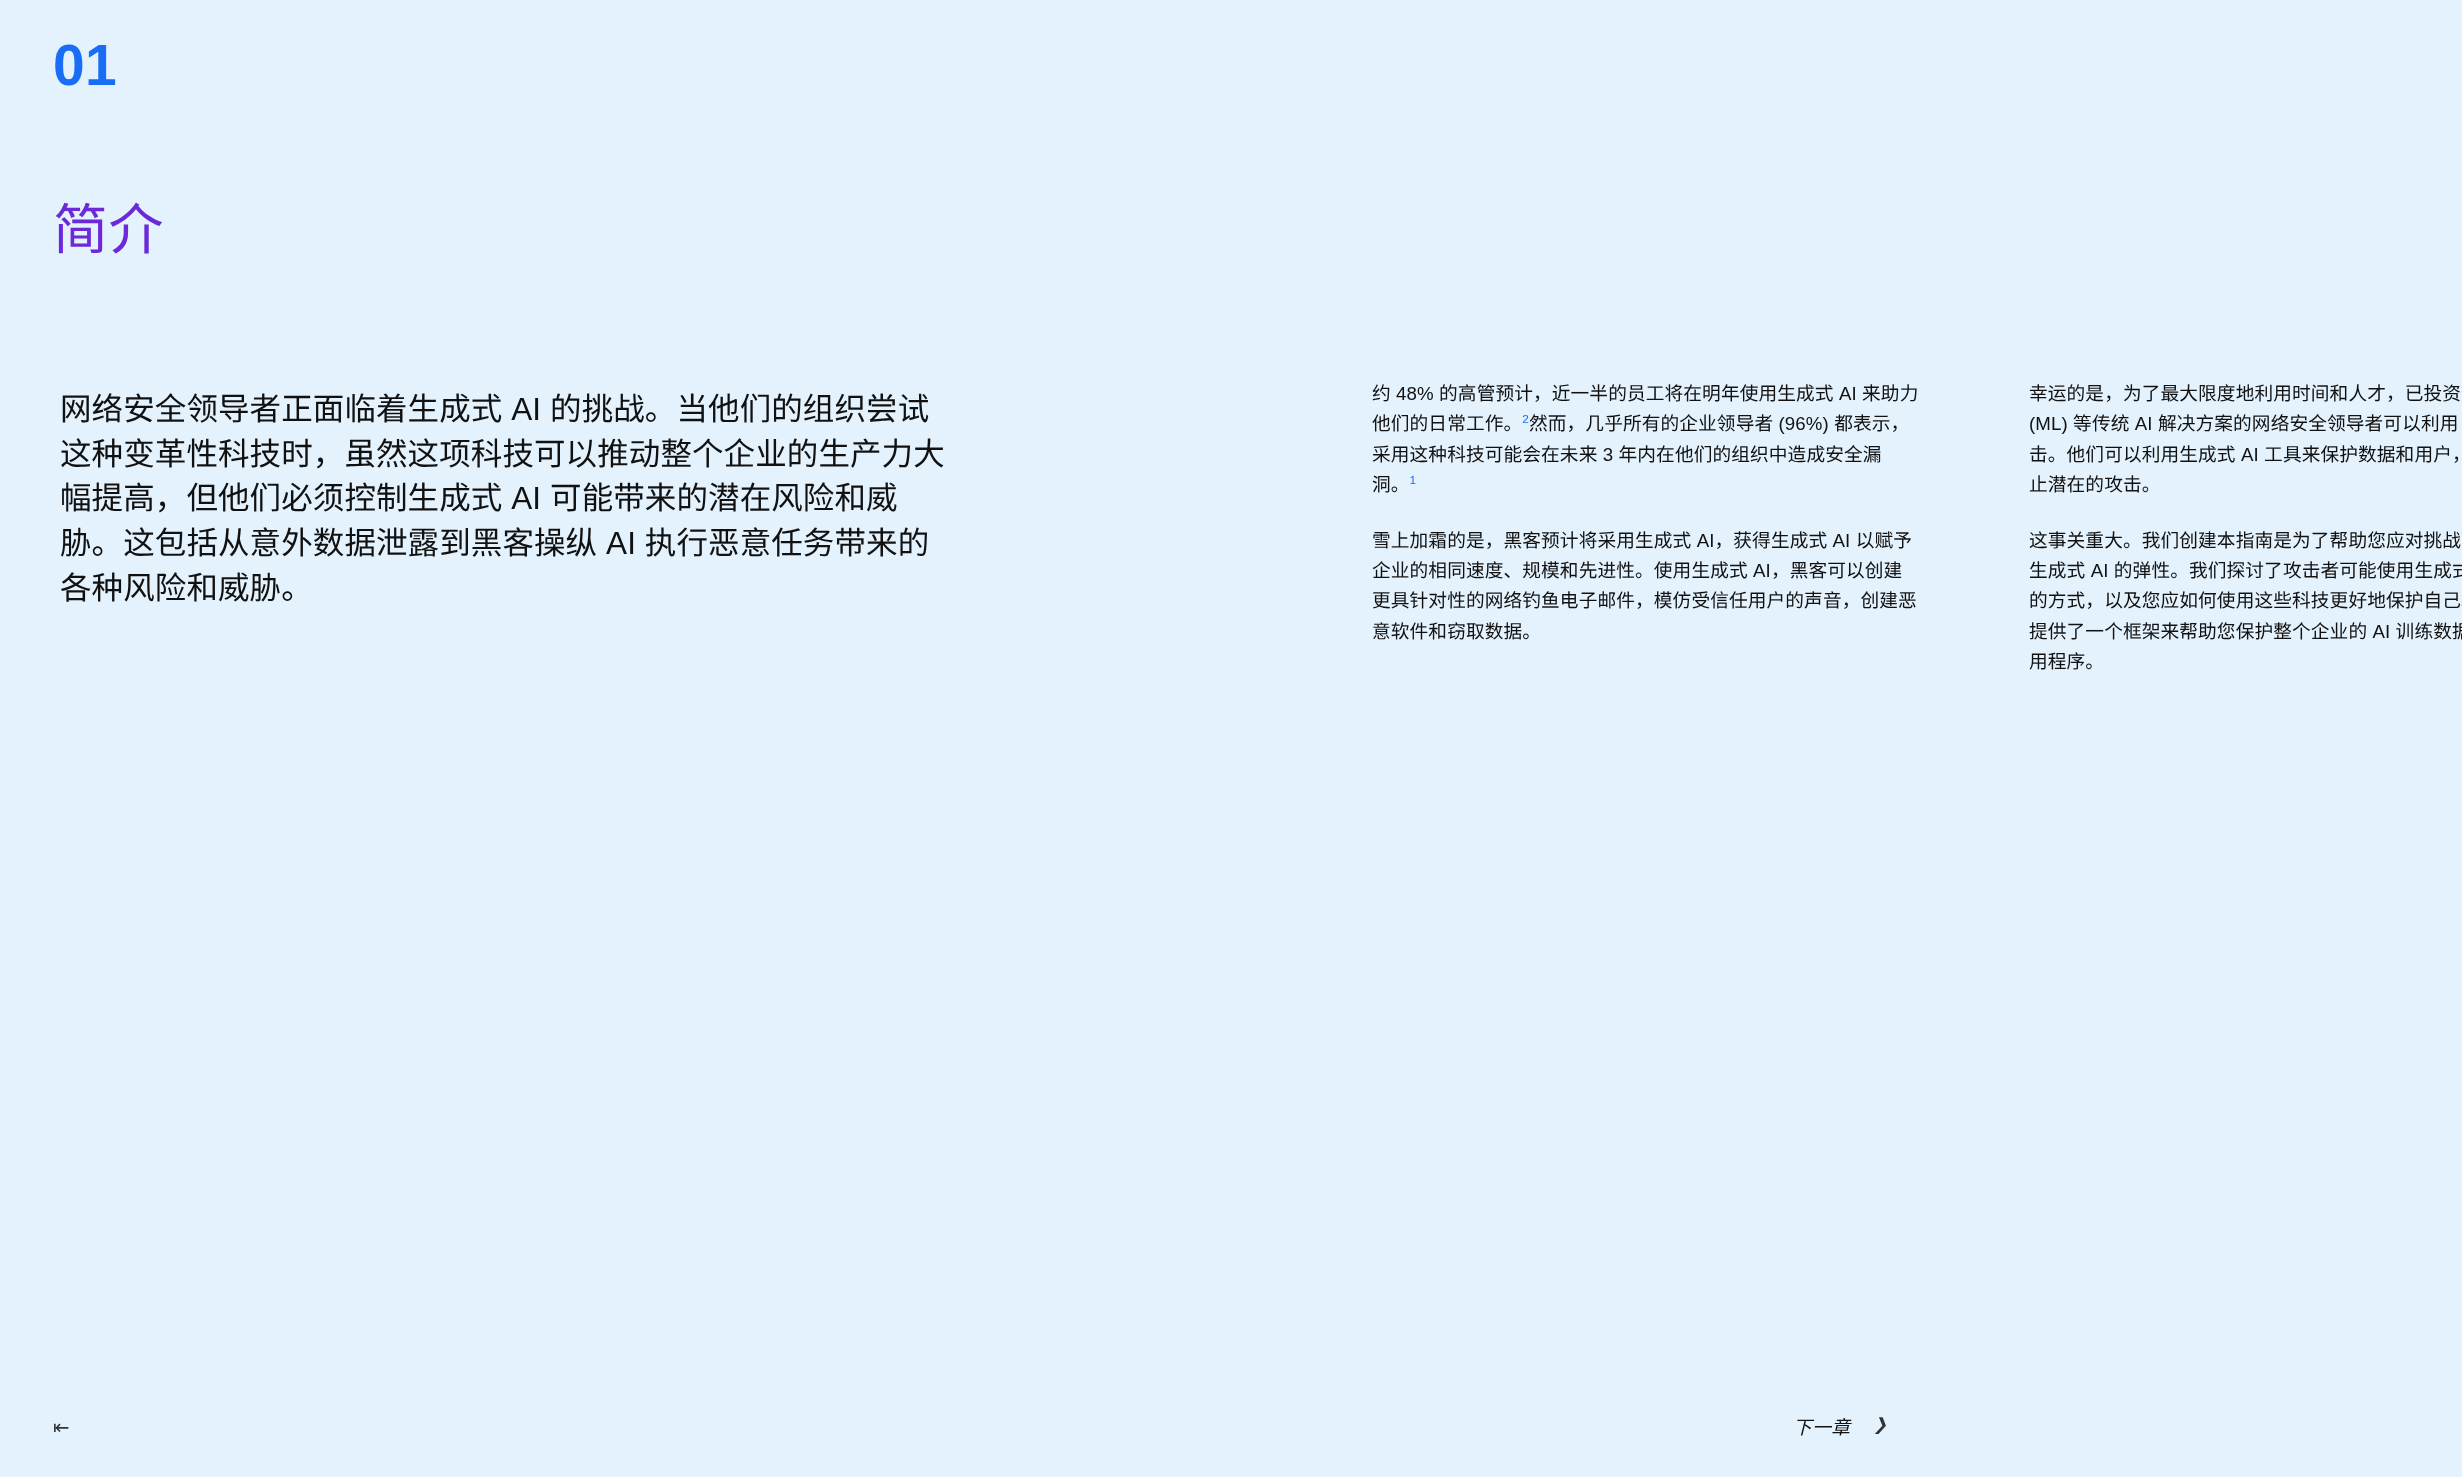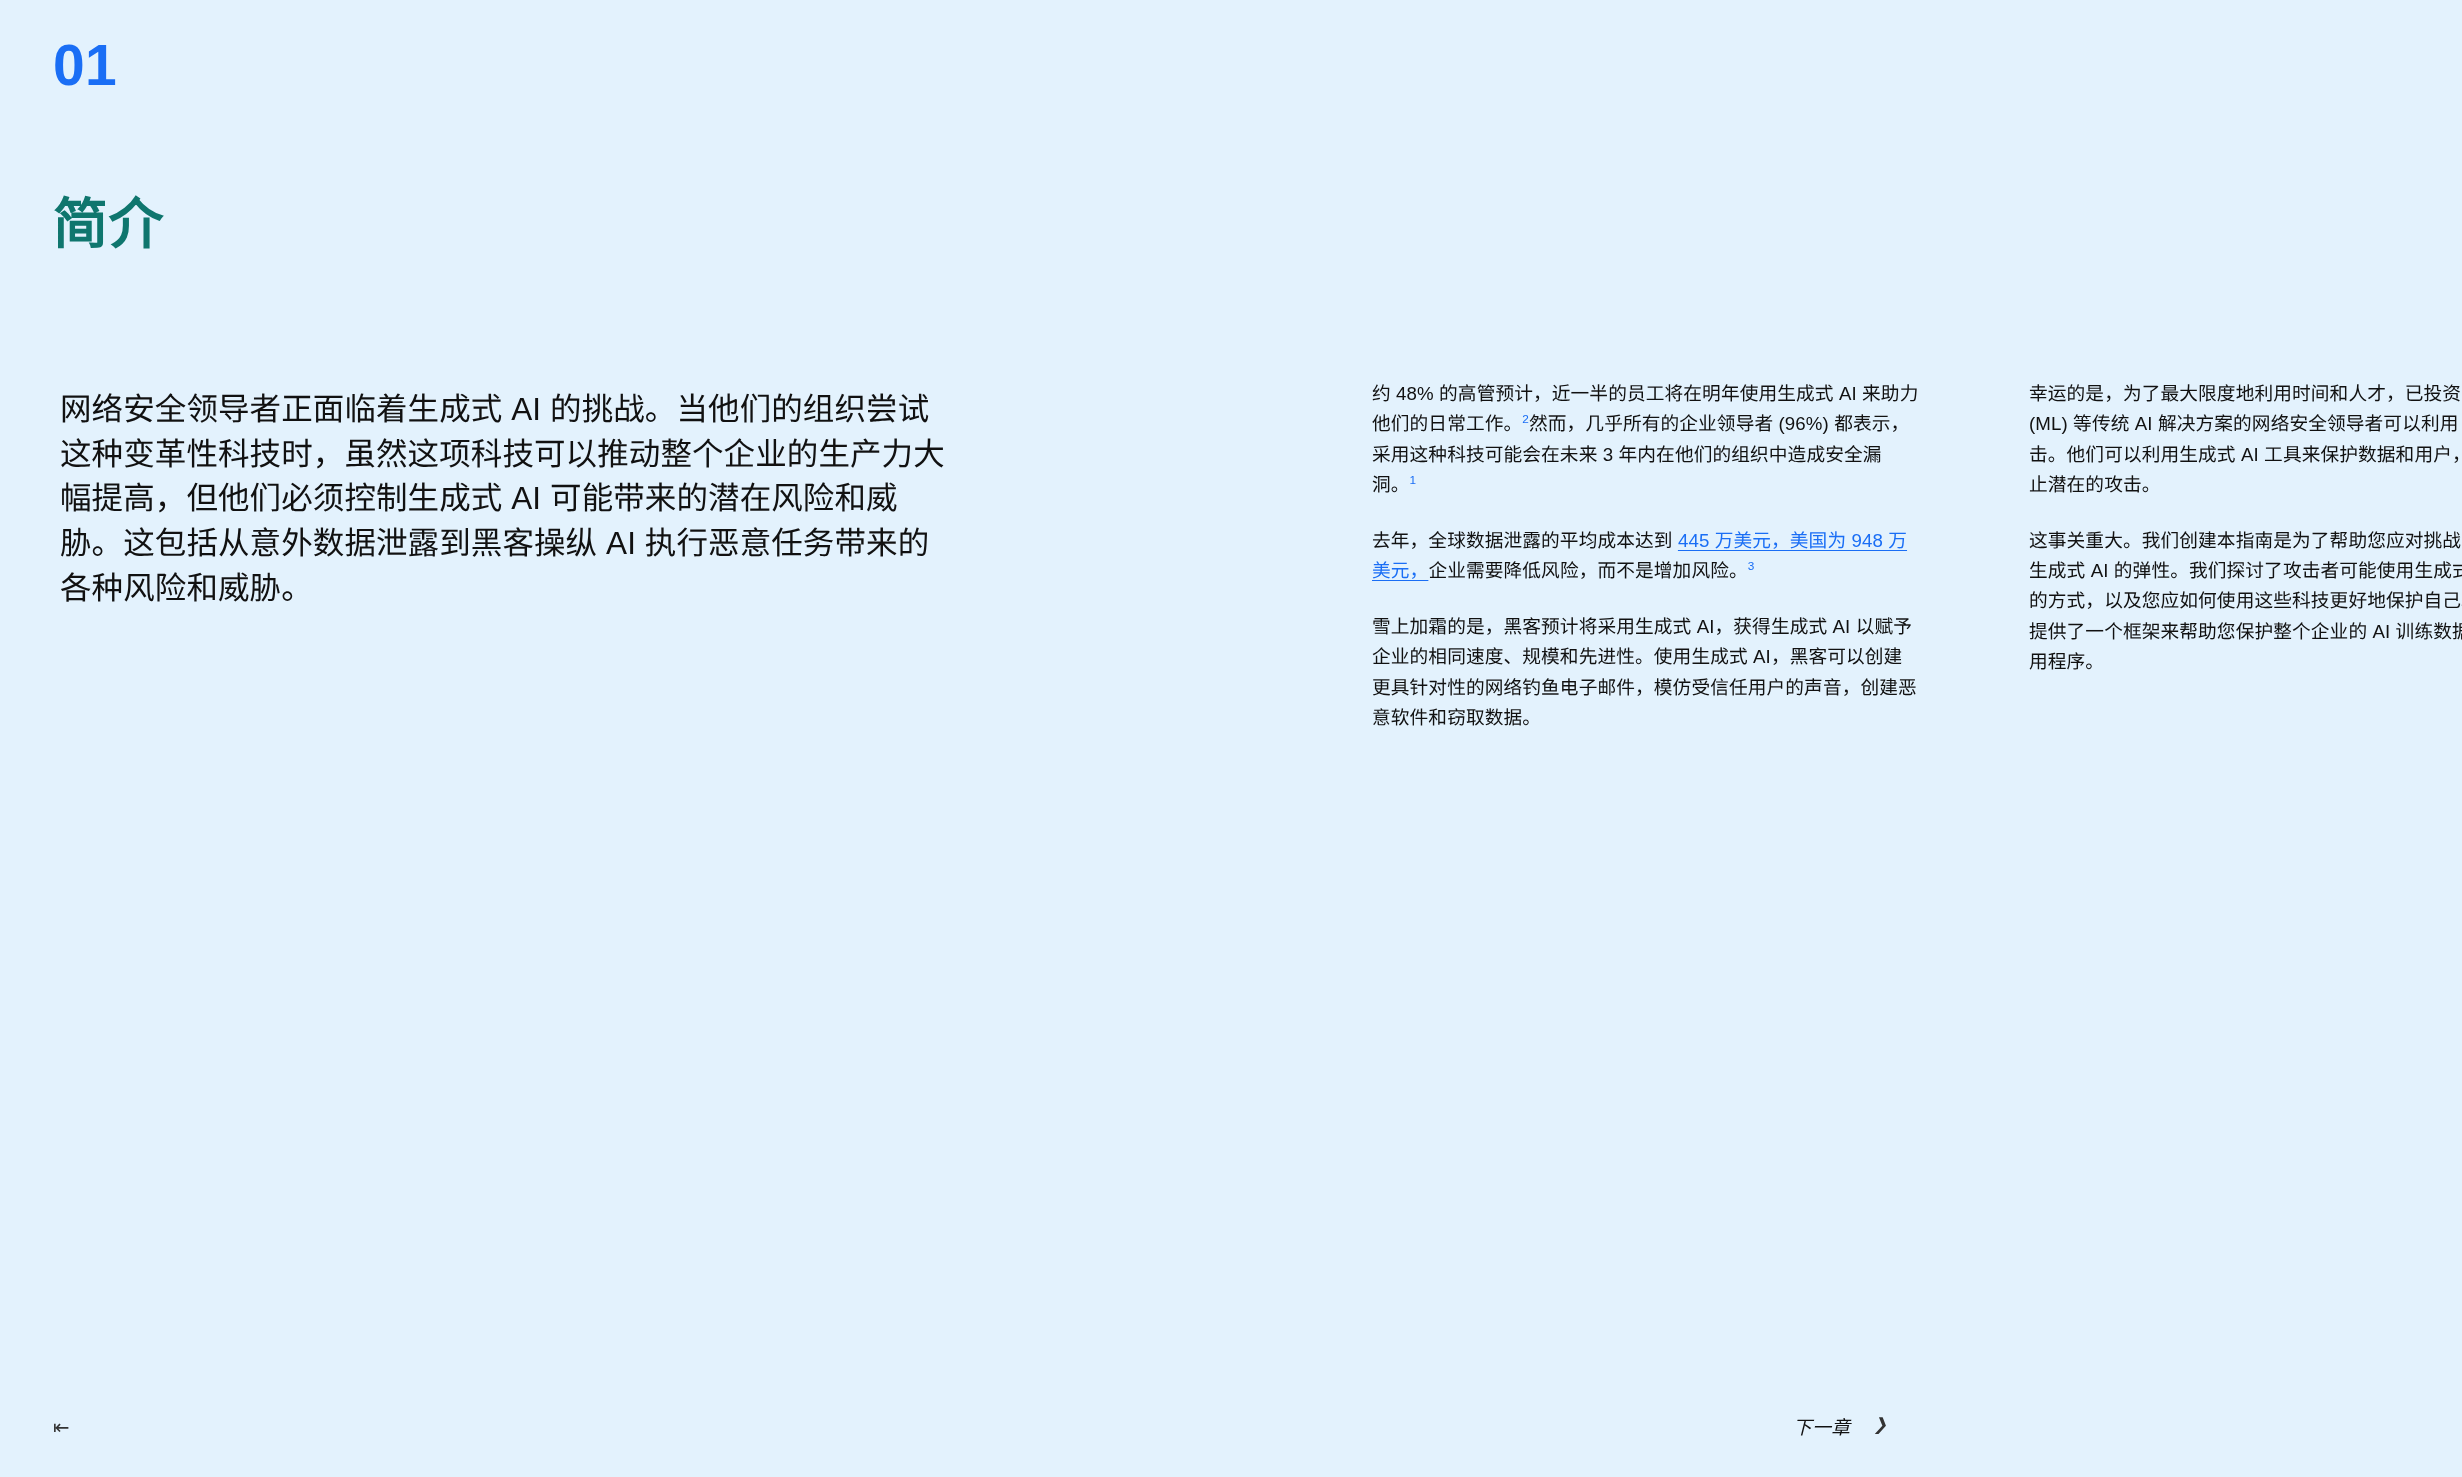--- a/index.html
+++ b/index.html
@@ -30,25 +30,25 @@
     font-size: 57px;
     line-height: 1;
     color: #1a6ef5;
     font-weight: 700;
     letter-spacing: 0.2px;
   }
 
   .chapter-title {
     position: absolute;
     left: 53px;
-    top: 160px;
+    top: 166px;
     font-size: 55px;
     line-height: 1;
-    color: #0f766e;
-    font-weight: 700;
+    color: #6d28d9;
+    font-weight: 400;
     letter-spacing: 0.5px;
   }
 
   
   .col {
     position: absolute;
     top: 379px;
   }
   .col-lead {
     left: 52px;
@@ -145,21 +145,20 @@
   <h1 class="chapter-title">简介</h1>
 
   <div class="col col-lead">
     <p class="lead-para">网络安全领导者正面临着生成式 AI 的挑战。当他们的组织尝试这种变革性科技时，虽然这项科技可以推动整个企业的生产力大幅提高，但他们必须控制生成式 AI 可能带来的潜在风险和威胁。这包括从意外数据泄露到黑客操纵 AI 执行恶意任务带来的各种风险和威胁。</p>
   </div>
 
   <div class="col col-mid">
 
     <p class="body-para"><span>约 48% 的高管预计，近一半的员工将在明年使用生成式 AI 来助力他们的日常工作。</span><sup class="footnote">2</sup><span>然而，几乎所有的企业领导者 (96%) 都表示，采用这种科技可能会在未来 3 年内在他们的组织中造成安全漏洞。</span><sup class="footnote">1</sup></p>
 
-    <p class="body-para"><span>去年，全球数据泄露的平均成本达到 </span><a class="inline-link" href="#">445 万美元，美国为 948 万美元，</a><span>企业需要降低风险，而不是增加风险。</span><sup class="footnote">3</sup></p>
 
     <p class="body-para">雪上加霜的是，黑客预计将采用生成式 AI，获得生成式 AI 以赋予企业的相同速度、规模和先进性。使用生成式 AI，黑客可以创建更具针对性的网络钓鱼电子邮件，模仿受信任用户的声音，创建恶意软件和窃取数据。</p>
   </div>
 
   <div class="col col-right">
     <p class="body-para">幸运的是，为了最大限度地利用时间和人才，已投资于机器学习 (ML) 等传统 AI 解决方案的网络安全领导者可以利用 AI 进行反击。他们可以利用生成式 AI 工具来保护数据和用户，并检测和阻止潜在的攻击。</p>
     <p class="body-para">这事关重大。我们创建本指南是为了帮助您应对挑战，并充分利用生成式 AI 的弹性。我们探讨了攻击者可能使用生成式 AI 来攻击您的方式，以及您应如何使用这些科技更好地保护自己。最后，我们提供了一个框架来帮助您保护整个企业的 AI 训练数据、模型和应用程序。</p>
   </div>
 
   <div class="footer">

